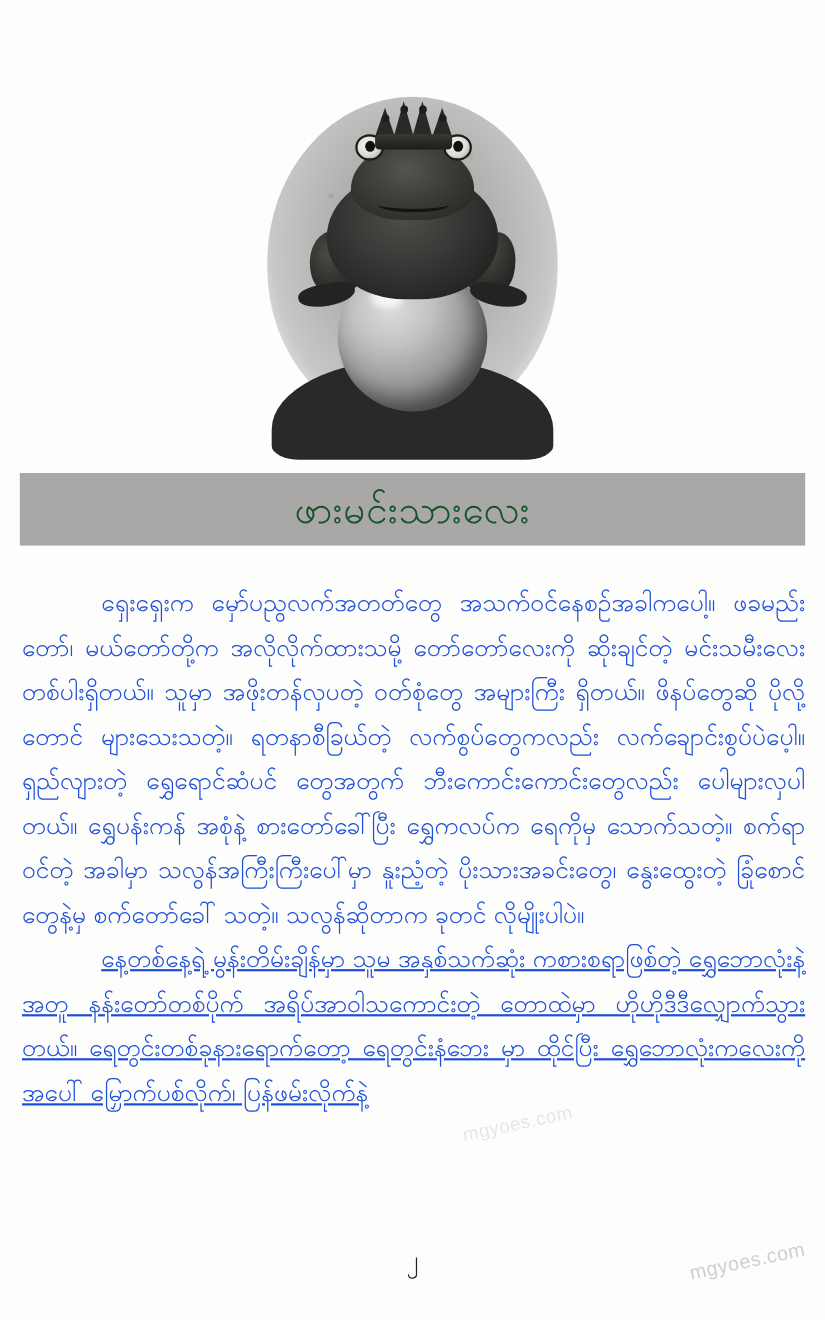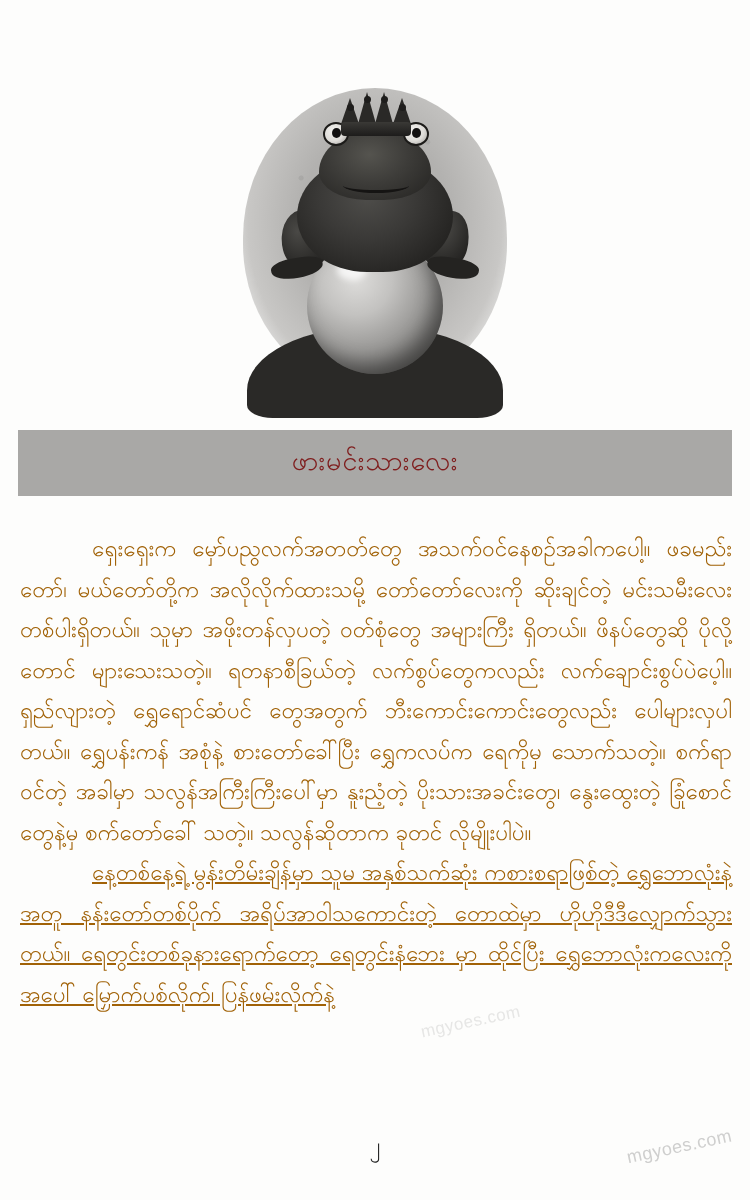--- a/index.html
+++ b/index.html
@@ -204,36 +204,36 @@
     left: 18px;
     top: 430px;
     width: 714px;
     height: 66px;
     background: #a9a8a6;
     display: flex;
     align-items: center;
     justify-content: center;
   }
   .title-text {
-    font-size: 27px;
-    color: #7f1d1d;
+    font-size: 35px;
+    color: #14532d;
     letter-spacing: 1px;
     line-height: 1;
-    font-family: Liberation Mono, monospace;
+    font-family: Liberation Serif, serif;
   }
 
   
   .body-text {
     position: absolute;
     left: 20px;
     top: 528px;
     width: 712px;
     font-size: 22.4px;
     line-height: 40.5px;
-    color: #a16207;
+    color: #1d4ed8;
     text-align: justify;
     text-justify: inter-word;
     word-spacing: -0.5px;
   }
   .body-text p {
     margin: 0;
     text-indent: 72px;
     text-align: justify;
   }
   .body-text p + p { margin-top: 0; text-decoration: underline; }

